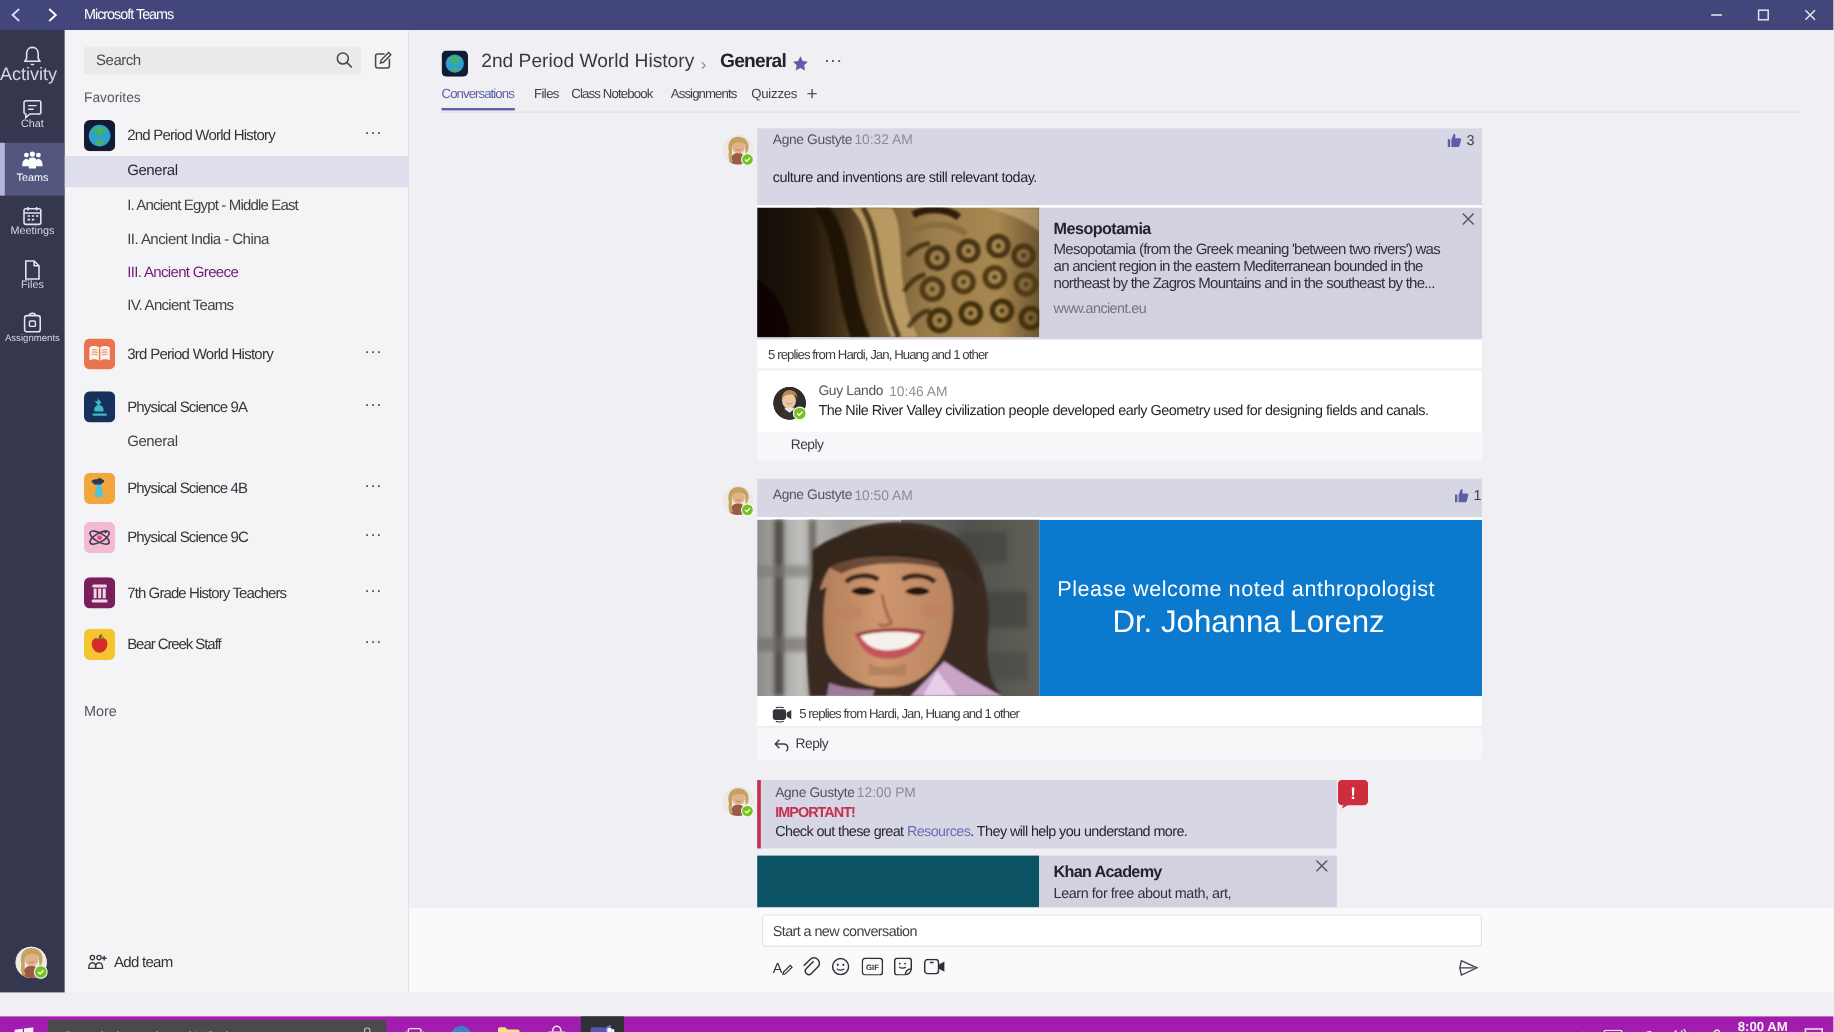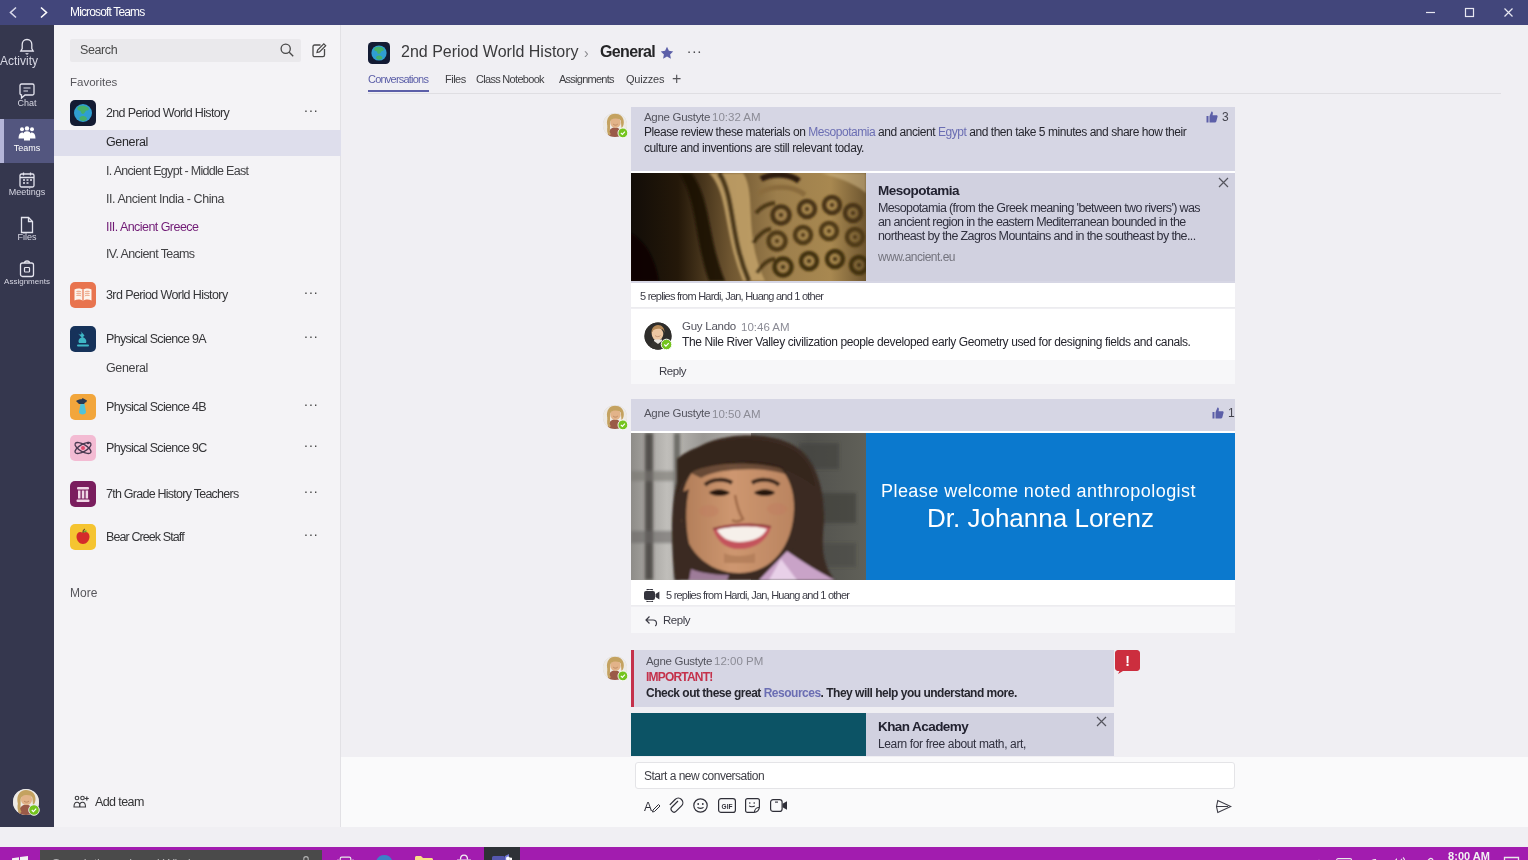--- a/index.html
+++ b/index.html
@@ -32,21 +32,21 @@
 
 <div class="abs" style="left:0;top:25px;width:54px;height:802px;background:#35374E;">
 
   <div class="abs" style="left:0;top:94px;width:54px;height:44px;background:#53567F;"></div>
   <div class="abs" style="left:0;top:94px;width:4px;height:44px;background:#B4B5D8;"></div>
 
   <svg class="abs" style="left:17px;top:12px;" width="20" height="20" viewBox="0 0 20 20">
       <path d="M10 2.5 C7 2.5 5.2 4.8 5.2 7.5 L5.2 11.5 L3.8 14 L16.2 14 L14.8 11.5 L14.8 7.5 C14.8 4.8 13 2.5 10 2.5 Z" fill="none" stroke="#E4E4EE" stroke-width="1.3"></path>
       <path d="M8.3 16.2 C8.6 17.1 9.2 17.6 10 17.6 C10.8 17.6 11.4 17.1 11.7 16.2 Z" fill="#E4E4EE"></path>
     </svg>
-  <div class="abs" style="left:0;top:29px;width:44px;font-size:12px;color:#D6D6E2;">Activity</div>
+  <div class="abs" style="left:0;top:29px;width:44px;font-size:15px;color:#D6D6E2;">Activity</div>
 
   <svg class="abs" style="left:17px;top:56px;" width="20" height="20" viewBox="0 0 20 20">
       <path d="M4.5 3 H15.5 C16.3 3 17 3.7 17 4.5 V12.5 C17 13.3 16.3 14 15.5 14 H8 L4.5 17 V14 C3.7 14 3 13.3 3 12.5 V4.5 C3 3.7 3.7 3 4.5 3 Z" fill="none" stroke="#E4E4EE" stroke-width="1.3"></path>
       <path d="M6.5 7 H13.5 M6.5 10 H11" stroke="#E4E4EE" stroke-width="1.2"></path>
     </svg>
   <div class="abs" style="left:0;top:73px;width:54px;text-align:center;font-size:9px;color:#D6D6E2;">Chat</div>
 
   <svg class="abs" style="left:16px;top:100px;" width="22" height="20" viewBox="0 0 22 20">
       <circle cx="6" cy="4.2" r="2" fill="#fff"></circle>
       <circle cx="11" cy="3.4" r="2.2" fill="#fff"></circle>
@@ -242,21 +242,20 @@
       </g>
     <circle cx="22.5" cy="22.5" r="5.3" fill="#74C41E" stroke="#FCFCFA" stroke-width="1"></circle>
       <path d="M20.3 22.5 L21.9 24.1 L24.7 21.1" stroke="#fff" stroke-width="1.2" fill="none"></path>
   </svg>
   <div class="abs" style="left:303px;top:85.5px;font-size:11.5px;letter-spacing:-0.3px;color:#54545E;">Agne Gustyte</div>
   <div class="abs" style="left:371px;top:86px;font-size:11.5px;color:#8C8C96;">10:32 AM</div>
   <svg class="abs" style="left:864px;top:85px;" width="14" height="14" viewBox="0 0 14 14">
       <path d="M1.5 6 H3.5 V12.5 H1.5 Z M4.5 6.2 L6.5 1.5 C7.3 1.5 7.9 2.1 7.9 3 L7.6 5.2 H11.5 C12.3 5.2 12.8 5.9 12.6 6.6 L11.3 11.4 C11.1 12.1 10.6 12.5 9.9 12.5 H4.5 Z" fill="#5C5FA8"></path>
     </svg>
   <div class="abs" style="left:881px;top:85px;font-size:12px;color:#44444E;">3</div>
-  <div class="abs" style="left:303px;top:100px;font-size:12px;letter-spacing:-0.46px;color:#26262E;">Please review these materials on <span style="color:#6B6EB3;">Mesopotamia</span> and ancient <span style="color:#6B6EB3;">Egypt</span> and then take 5 minutes and share how their</div>
   <div class="abs" style="left:303px;top:116px;font-size:12px;letter-spacing:-0.4px;color:#26262E;">culture and inventions are still relevant today.</div>
 
   <div class="abs" style="left:290px;top:146px;width:604px;height:110px;border-top:2px solid #FFFFFF;background:#D1D1E0;"></div>
   <svg class="abs" style="left:290px;top:148px;" width="235" height="108" viewBox="0 0 235 108" preserveAspectRatio="none">
     <defs>
       <linearGradient id="meso1" x1="0" y1="0" x2="1" y2="0">
         <stop offset="0" stop-color="#120D08"></stop>
           <stop offset="0.2" stop-color="#241809"></stop>
           <stop offset="0.42" stop-color="#6E5530"></stop>
           <stop offset="0.62" stop-color="#9C7E4C"></stop>
@@ -463,21 +462,21 @@
         <path d="M5.5 14 C4.5 7 8 2 14 2 C19.5 2 23.5 5.5 23.5 11 C23.5 14 22.5 16 21 17.5 L20.3 9.5 C19 7.5 17 6.8 14 7 C11 7.2 9.3 8.5 8.7 11 L8.5 20 C7 18.5 6 16.5 5.5 14 Z" fill="#C4A260"></path>
         <path d="M6 15 C5 19 5.5 23 7.5 25.5 L9.5 24 C8 21.5 7.8 18 8.2 15.5 Z" fill="#C4A260"></path>
         <path d="M12 13 C13 14.5 16 14.5 17 13" stroke="#B5805C" stroke-width="0.8" fill="none"></path>
       </g>
     <circle cx="22.5" cy="22.5" r="5.3" fill="#74C41E" stroke="#FCFCFA" stroke-width="1"></circle>
       <path d="M20.3 22.5 L21.9 24.1 L24.7 21.1" stroke="#fff" stroke-width="1.2" fill="none"></path>
   </svg>
   <div class="abs" style="left:305px;top:629.5px;font-size:11.5px;letter-spacing:-0.3px;color:#54545E;">Agne Gustyte</div>
   <div class="abs" style="left:373px;top:630px;font-size:11.5px;color:#8C8C96;">12:00 PM</div>
   <div class="abs" style="left:305px;top:644.5px;font-size:12px;font-weight:bold;letter-spacing:-0.8px;color:#C4314B;">IMPORTANT!</div>
-  <div class="abs" style="left:305px;top:661px;font-size:12px;letter-spacing:-0.5px;color:#26262E;font-weight:bold;">Check out these great <span style="color:#6B6EB3;">Resources</span>. They will help you understand more.</div>
+  <div class="abs" style="left:305px;top:661px;font-size:12px;letter-spacing:-0.5px;color:#26262E;">Check out these great <span style="color:#6B6EB3;">Resources</span>. They will help you understand more.</div>
 
   <div class="abs" style="left:290px;top:688px;width:235px;height:43px;background:#0C5365;"></div>
   <div class="abs" style="left:525px;top:688px;width:248px;height:43px;background:#D1D1E0;"></div>
   <div class="abs" style="left:537px;top:694px;font-size:13.5px;font-weight:bold;letter-spacing:-0.58px;color:#222230;">Khan Academy</div>
   <div class="abs" style="left:537px;top:712px;font-size:12px;letter-spacing:-0.37px;color:#30303E;">Learn for free about math, art,</div>
   <svg class="abs" style="left:755px;top:691px;" width="11" height="11" viewBox="0 0 11 11">
       <path d="M1 1 L10 10 M10 1 L1 10" stroke="#55555E" stroke-width="1.2"></path>
     </svg>
 
   <div class="abs" style="left:0;top:732px;width:1187px;height:70px;background:#FAFAFB;"></div>

